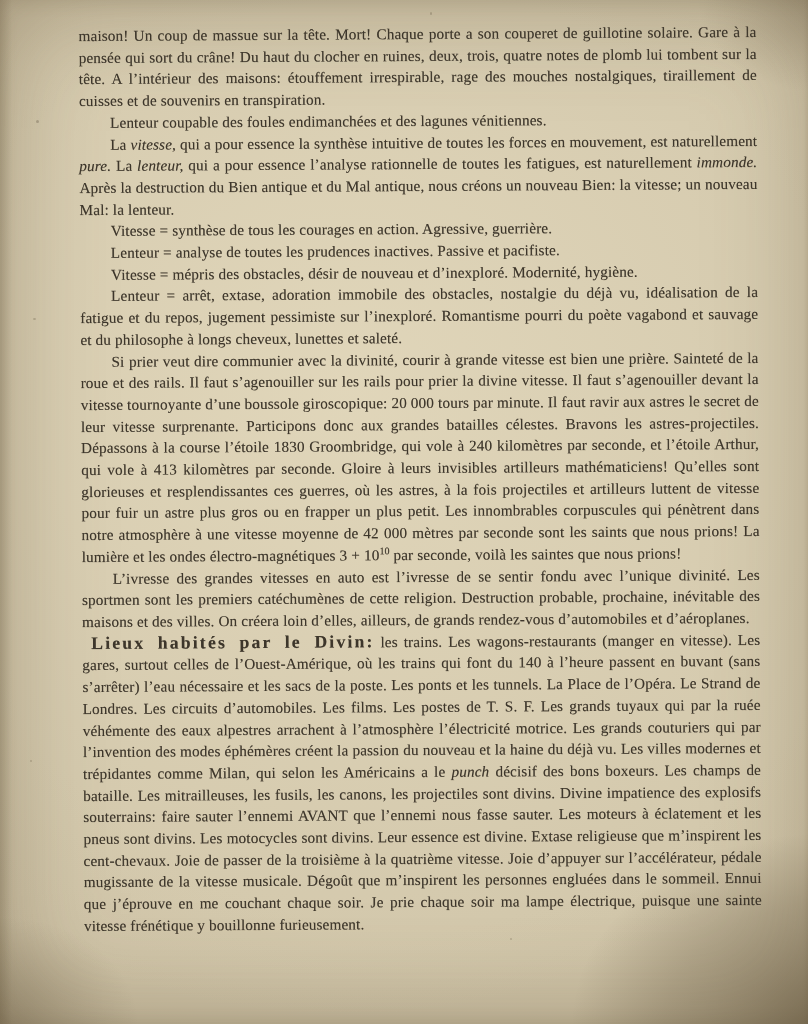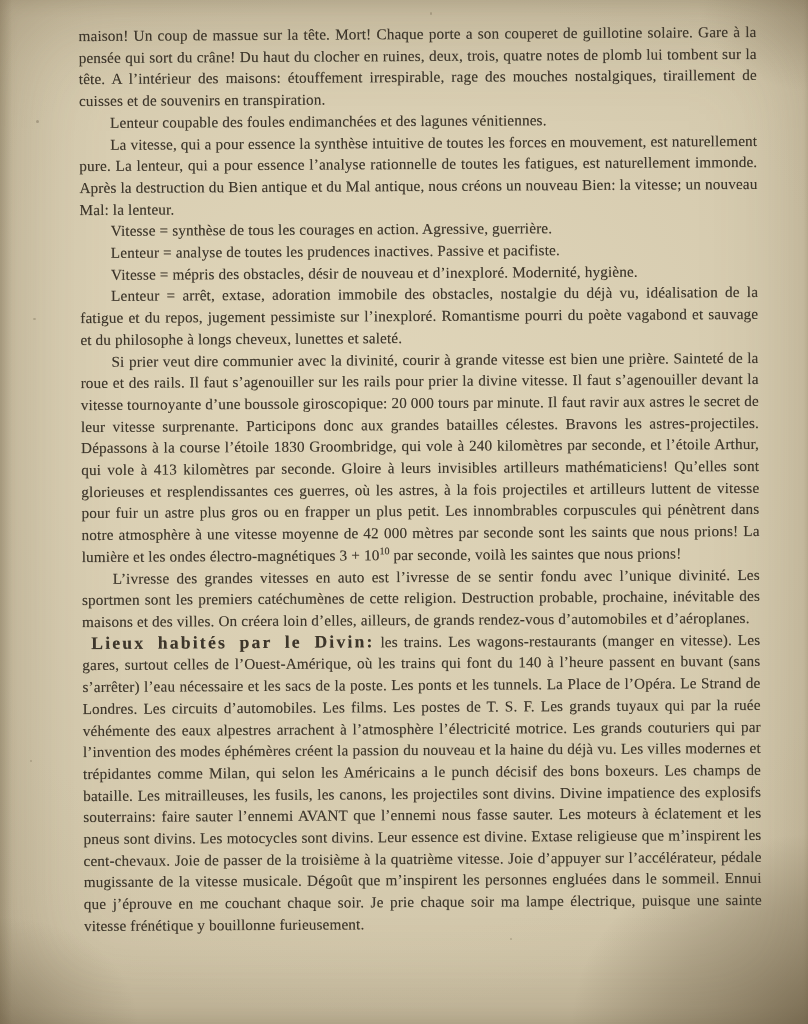--- a/index.html
+++ b/index.html
@@ -64,21 +64,21 @@
     line-height: 21.7px;
     letter-spacing: 0.15px;
     color: #3d362b;
     transform: rotate(-0.35deg);
     transform-origin: 0 100%;
     text-shadow: 0.2px 0.2px 0.3px rgba(61,54,43,0.45);
   }
   .text-block p { margin: 0; padding: 0; }
   p.indent-normal { text-indent: 31px; }
   p.indent-small  { text-indent: 9px; }
-  .italic { }
+  .italic { font-style: italic; }
   .bold-header {
     font-weight: bold;
     font-size: 17.6px;
     letter-spacing: 2.2px;
     word-spacing: 4px;
   }
   sup.exp {
     font-size: 10px;
     line-height: 0;
     vertical-align: 6px;

